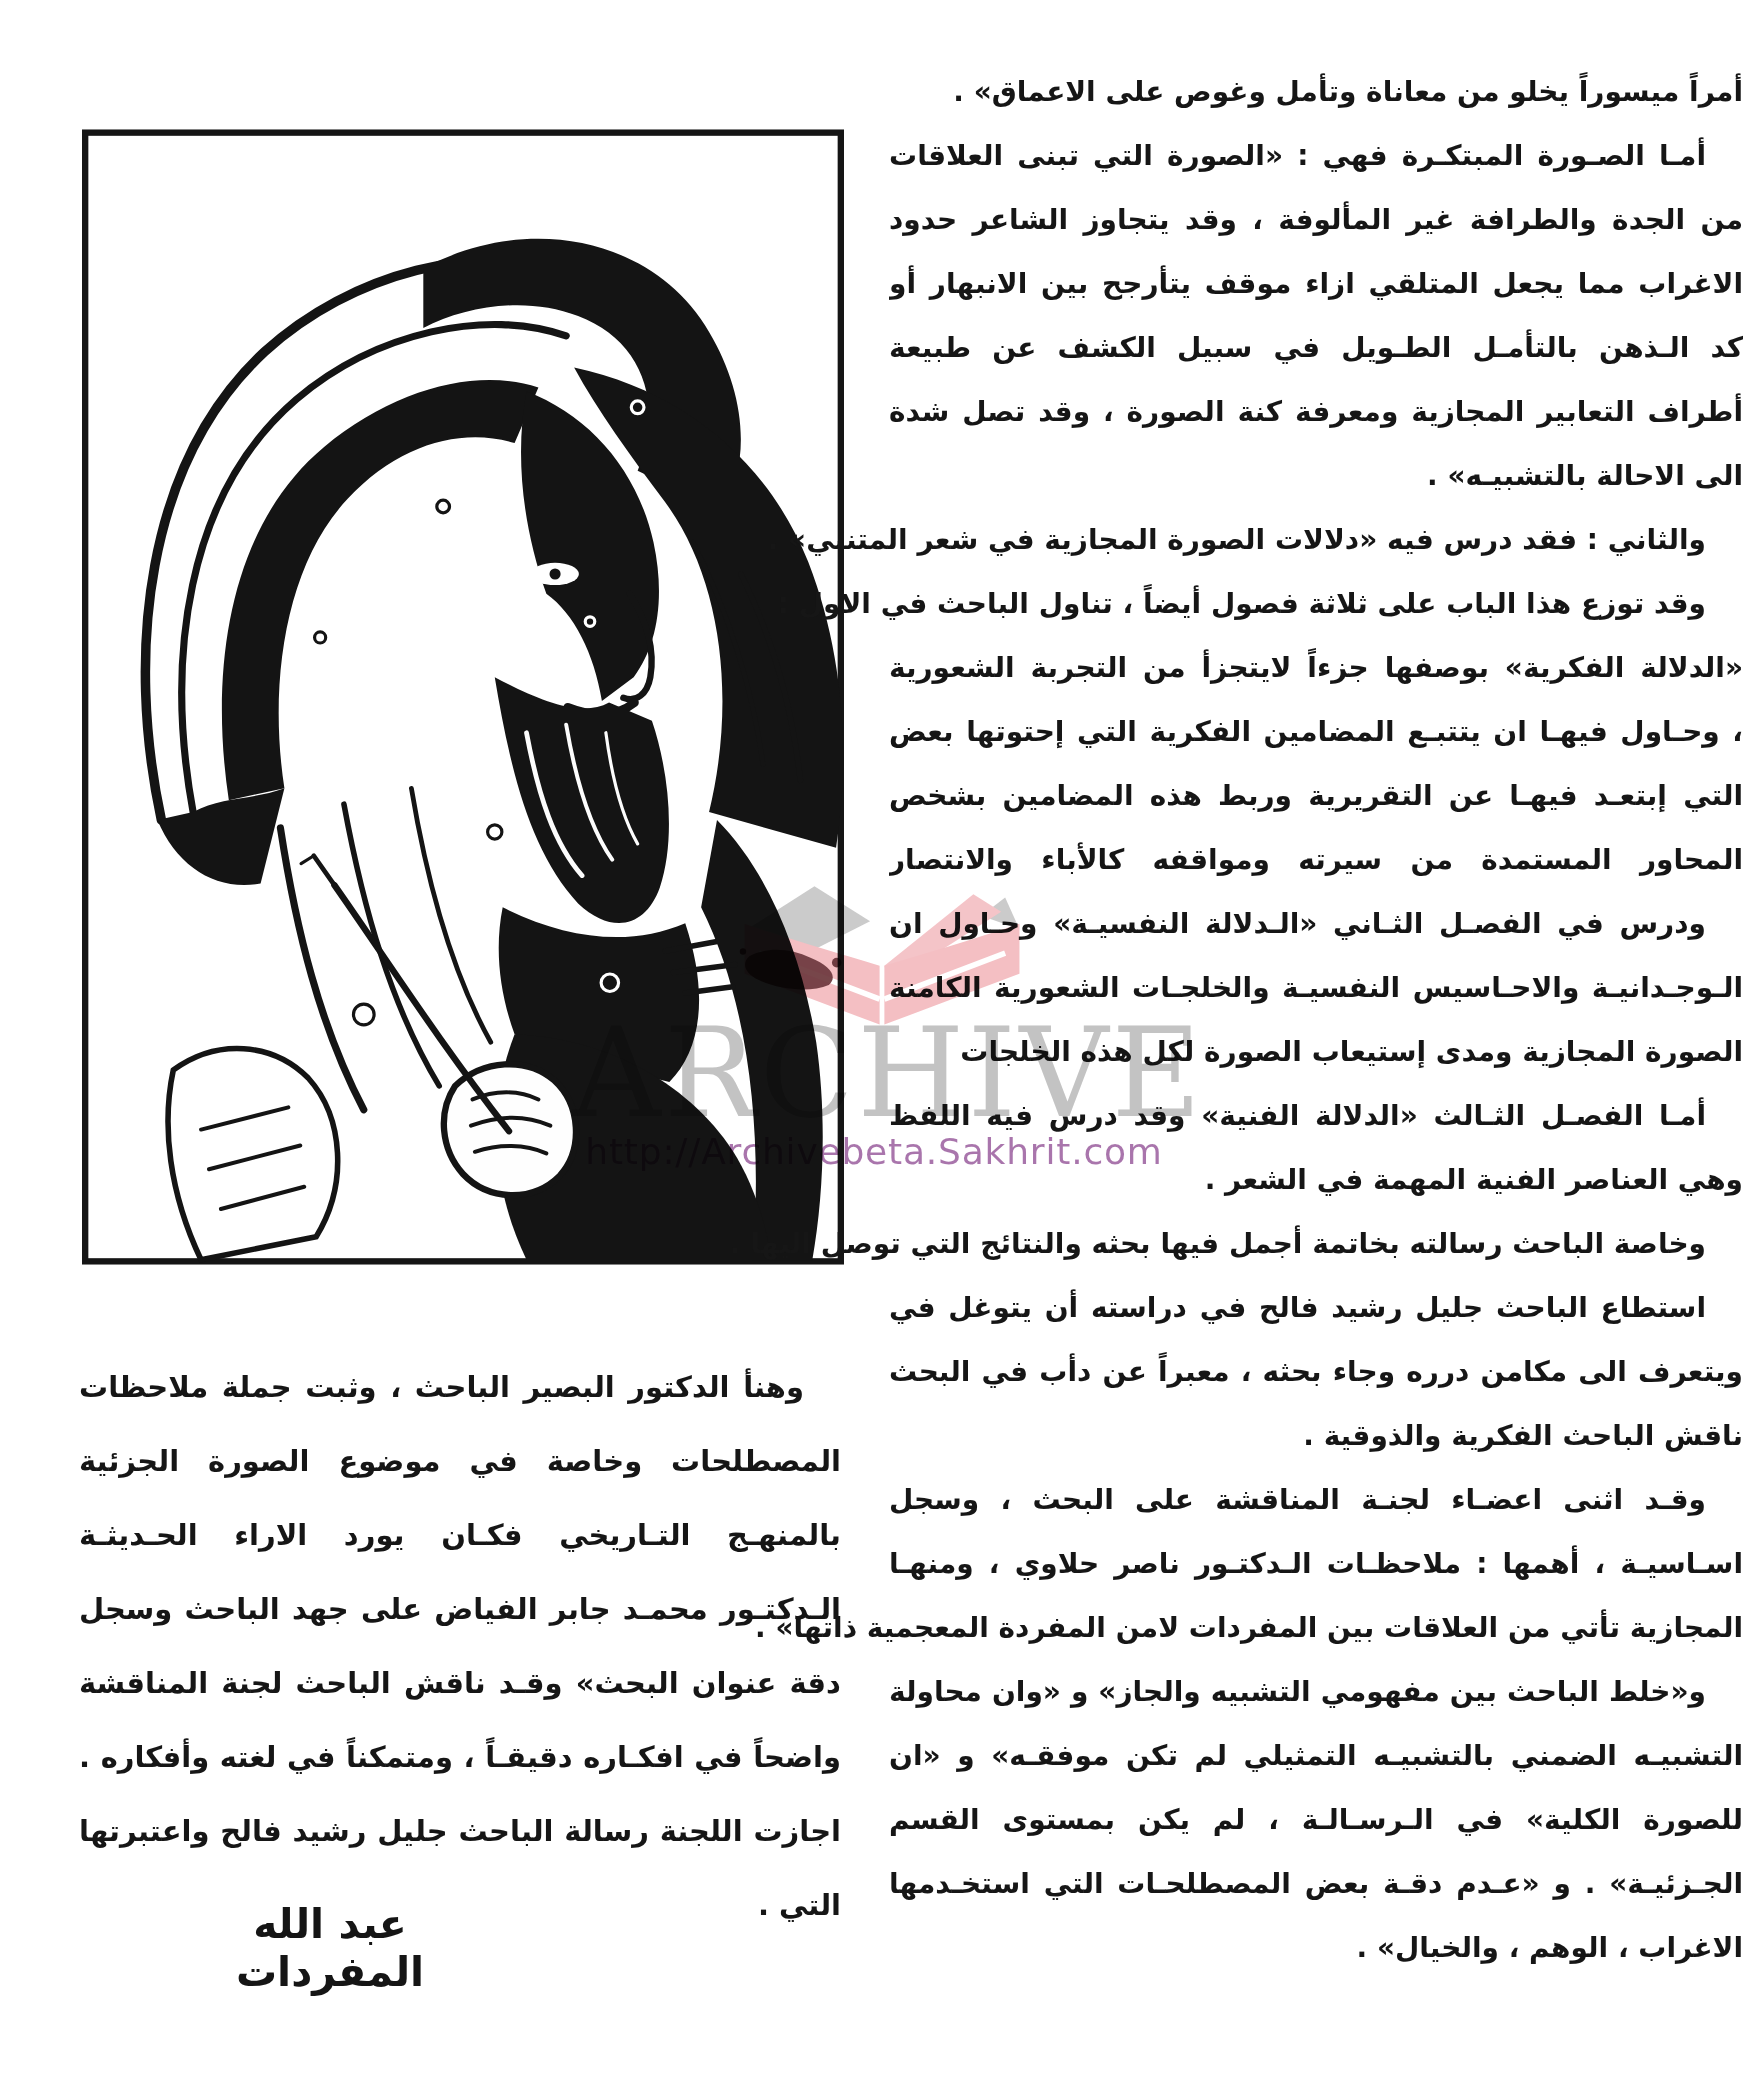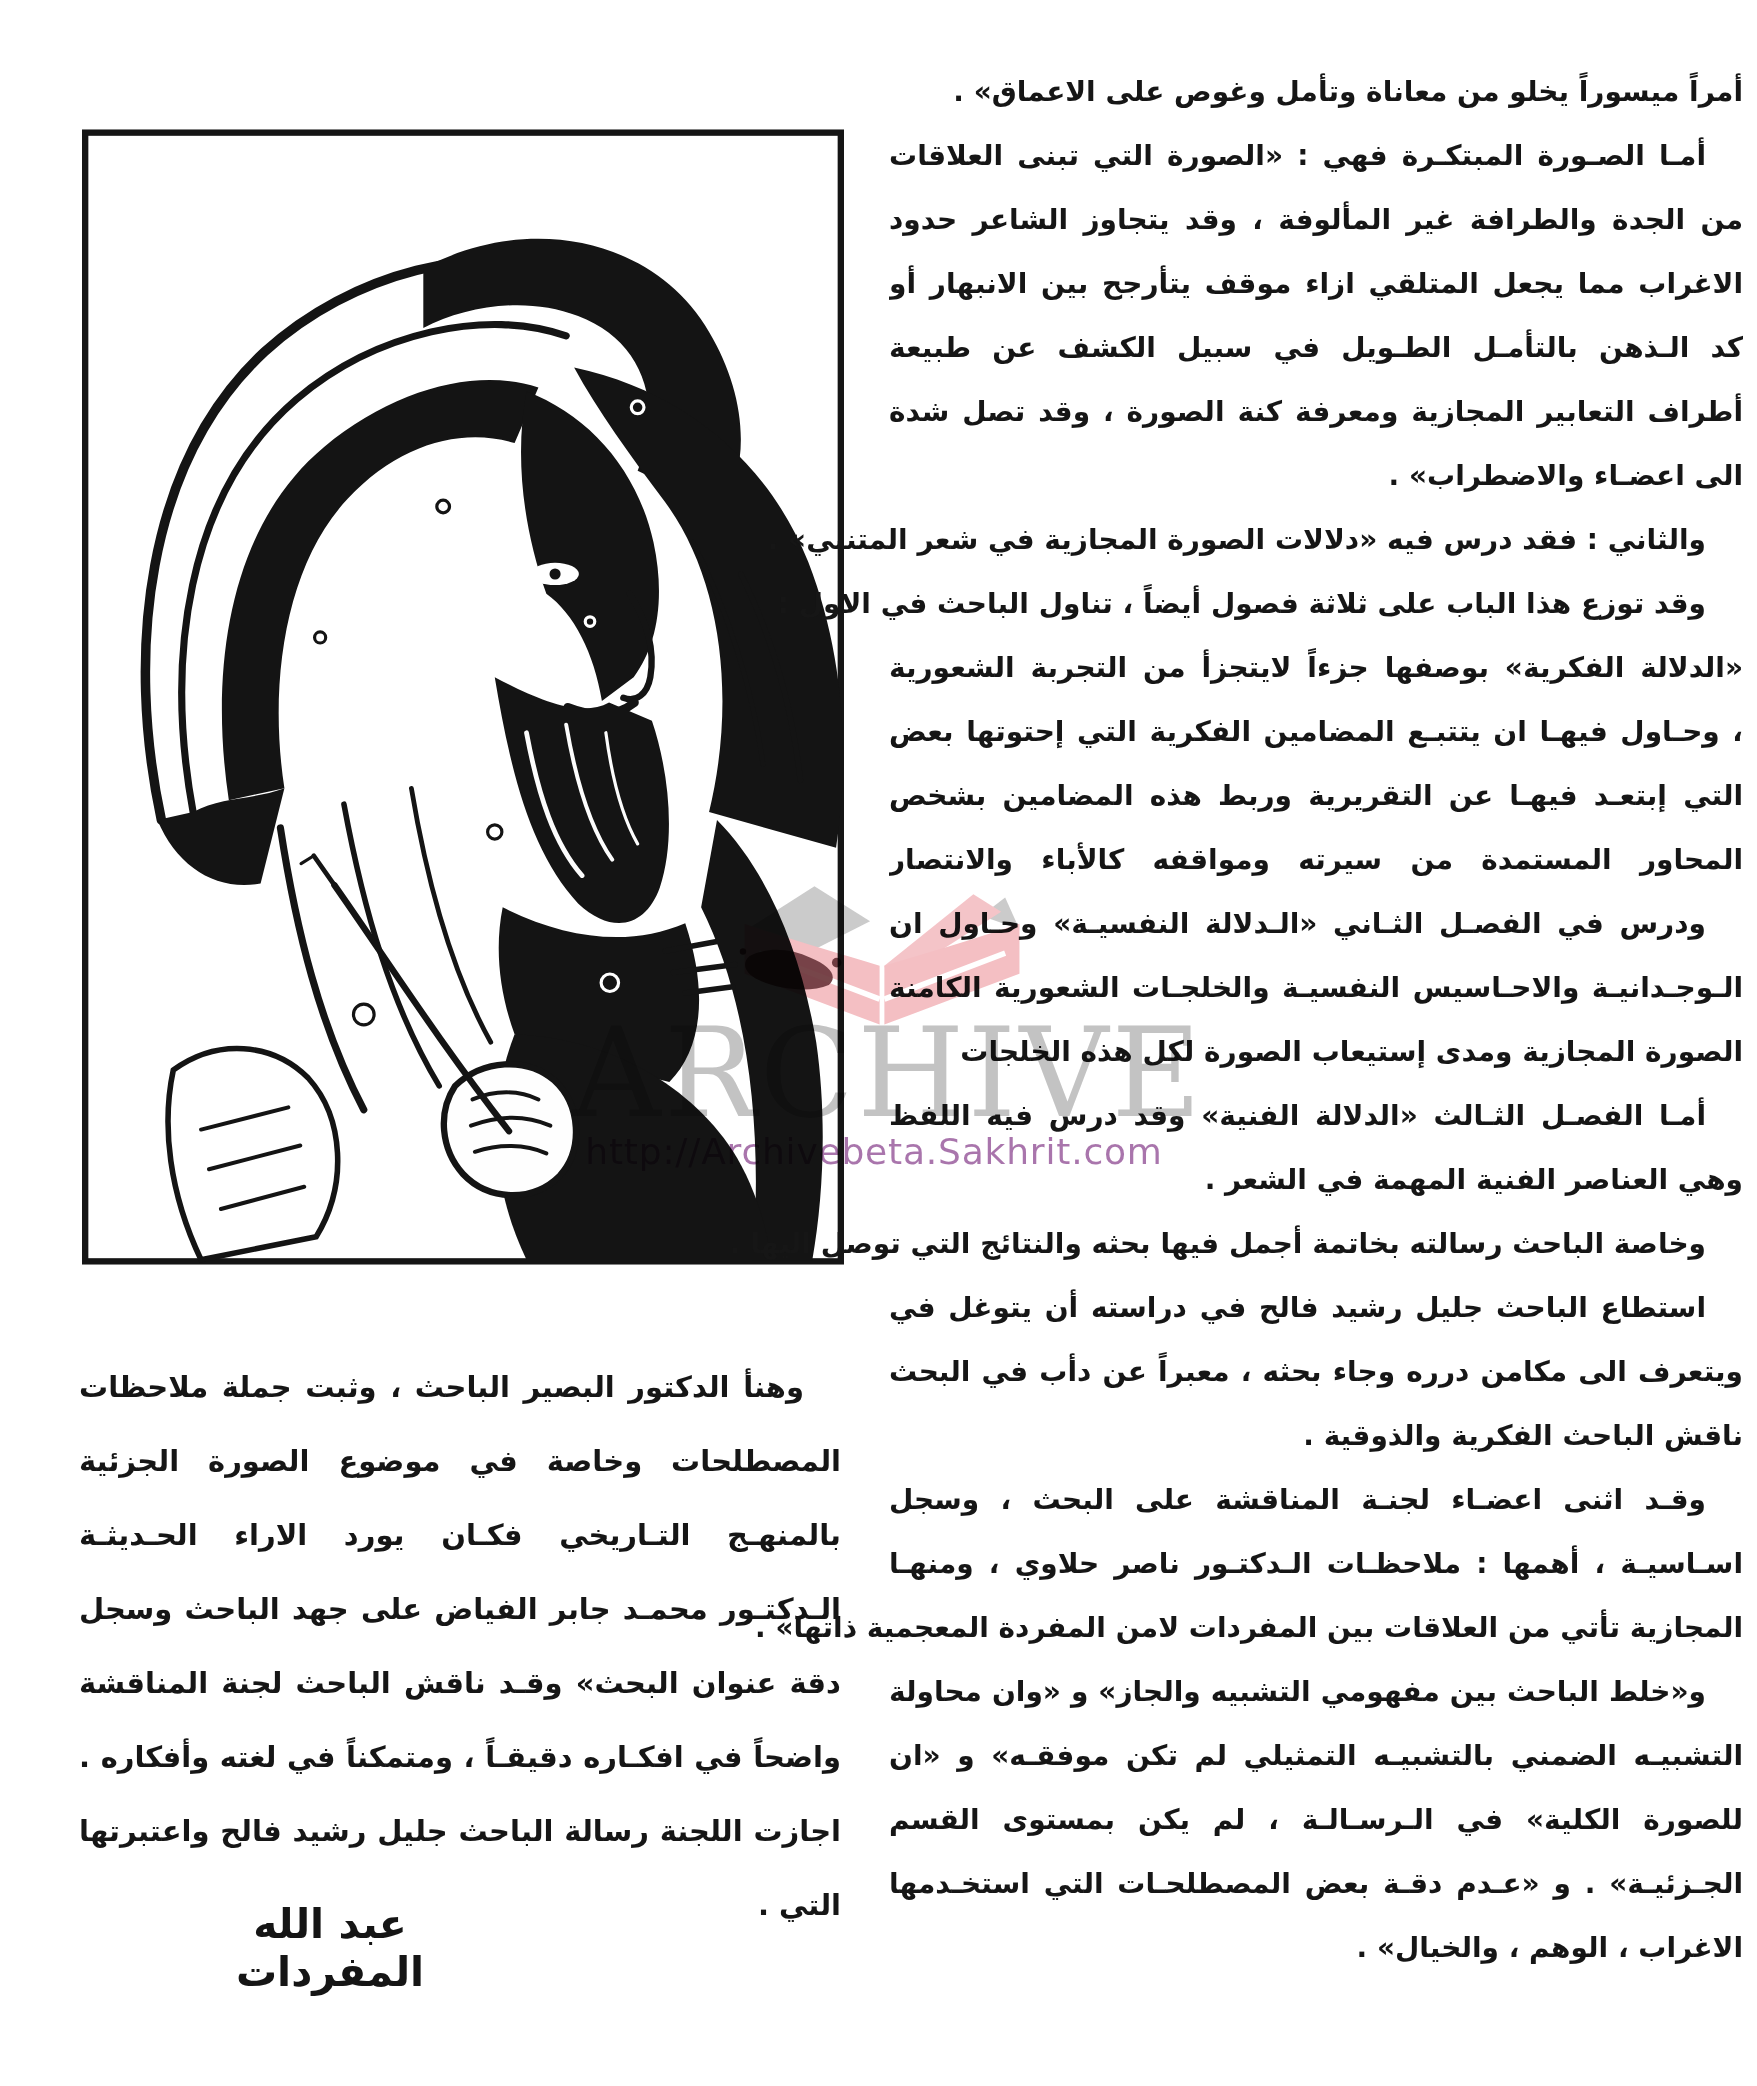--- a/index.html
+++ b/index.html
@@ -106,21 +106,21 @@
     </svg>
   </div>
 
   <div class="col right-col">
       <div class="tline">أمراً ميسوراً يخلو من معاناة وتأمل وغوص على الاعماق» .</div>
       <div class="tline just ind">أمـا الصـورة المبتكـرة فهي : «الصورة التي تبنى العلاقات فيها على أساس</div>
       <div class="tline just">من الجدة والطرافة غير المألوفة ، وقد يتجاوز الشاعر حدود الجدة والطرافة الى</div>
       <div class="tline just">الاغراب مما يجعل المتلقي ازاء موقف يتأرجح بين الانبهار أو الاعجاب وبين</div>
       <div class="tline just">كد الـذهن بالتأمـل الطـويل في سبيل الكشف عن طبيعة العلاقات القائمة بين</div>
       <div class="tline just">أطراف التعابير المجازية ومعرفة كنة الصورة ، وقد تصل شدة الاغراب بالشاعر</div>
-      <div class="tline">الى اعضـاء والاضطراب» .</div>
+      <div class="tline">الى الاحالة بالتشبيـه» .</div>
       <div class="tline ind">والثاني : فقد درس فيه «دلالات الصورة المجازية في شعر المتنبي» .</div>
       <div class="tline ind">وقد توزع هذا الباب على ثلاثة فصول أيضاً ، تناول الباحث في الاول :</div>
       <div class="tline just">«الدلالة الفكرية» بوصفها جزءاً لايتجزأ من التجربة الشعورية عند الشاعر</div>
       <div class="tline just">، وحـاول فيهـا ان يتتبـع المضامين الفكرية التي إحتوتها بعض قصائد المتنبي</div>
       <div class="tline just">التي إبتعـد فيهـا عن التقريرية وربط هذه المضامين بشخص المتنبي ، فدرس</div>
       <div class="tline just">المحاور المستمدة من سيرته ومواقفه كالأباء والانتصار والبطولة ، والفخر</div>
       <div class="tline just ind">ودرس في الفصـل الثـاني «الـدلالة النفسيـة» وحـاول ان يتحرى البواعث</div>
       <div class="tline just">الـوجـدانيـة والاحـاسيس النفسيـة والخلجـات الشعورية الكامنة وراء ولادة</div>
       <div class="tline">الصورة المجازية ومدى إستيعاب الصورة لكل هذه الخلجات</div>
       <div class="tline just ind">أمـا الفصـل الثـالث «الدلالة الفنية» وقد درس فيه اللفظ والتركيب والايقاع</div>

